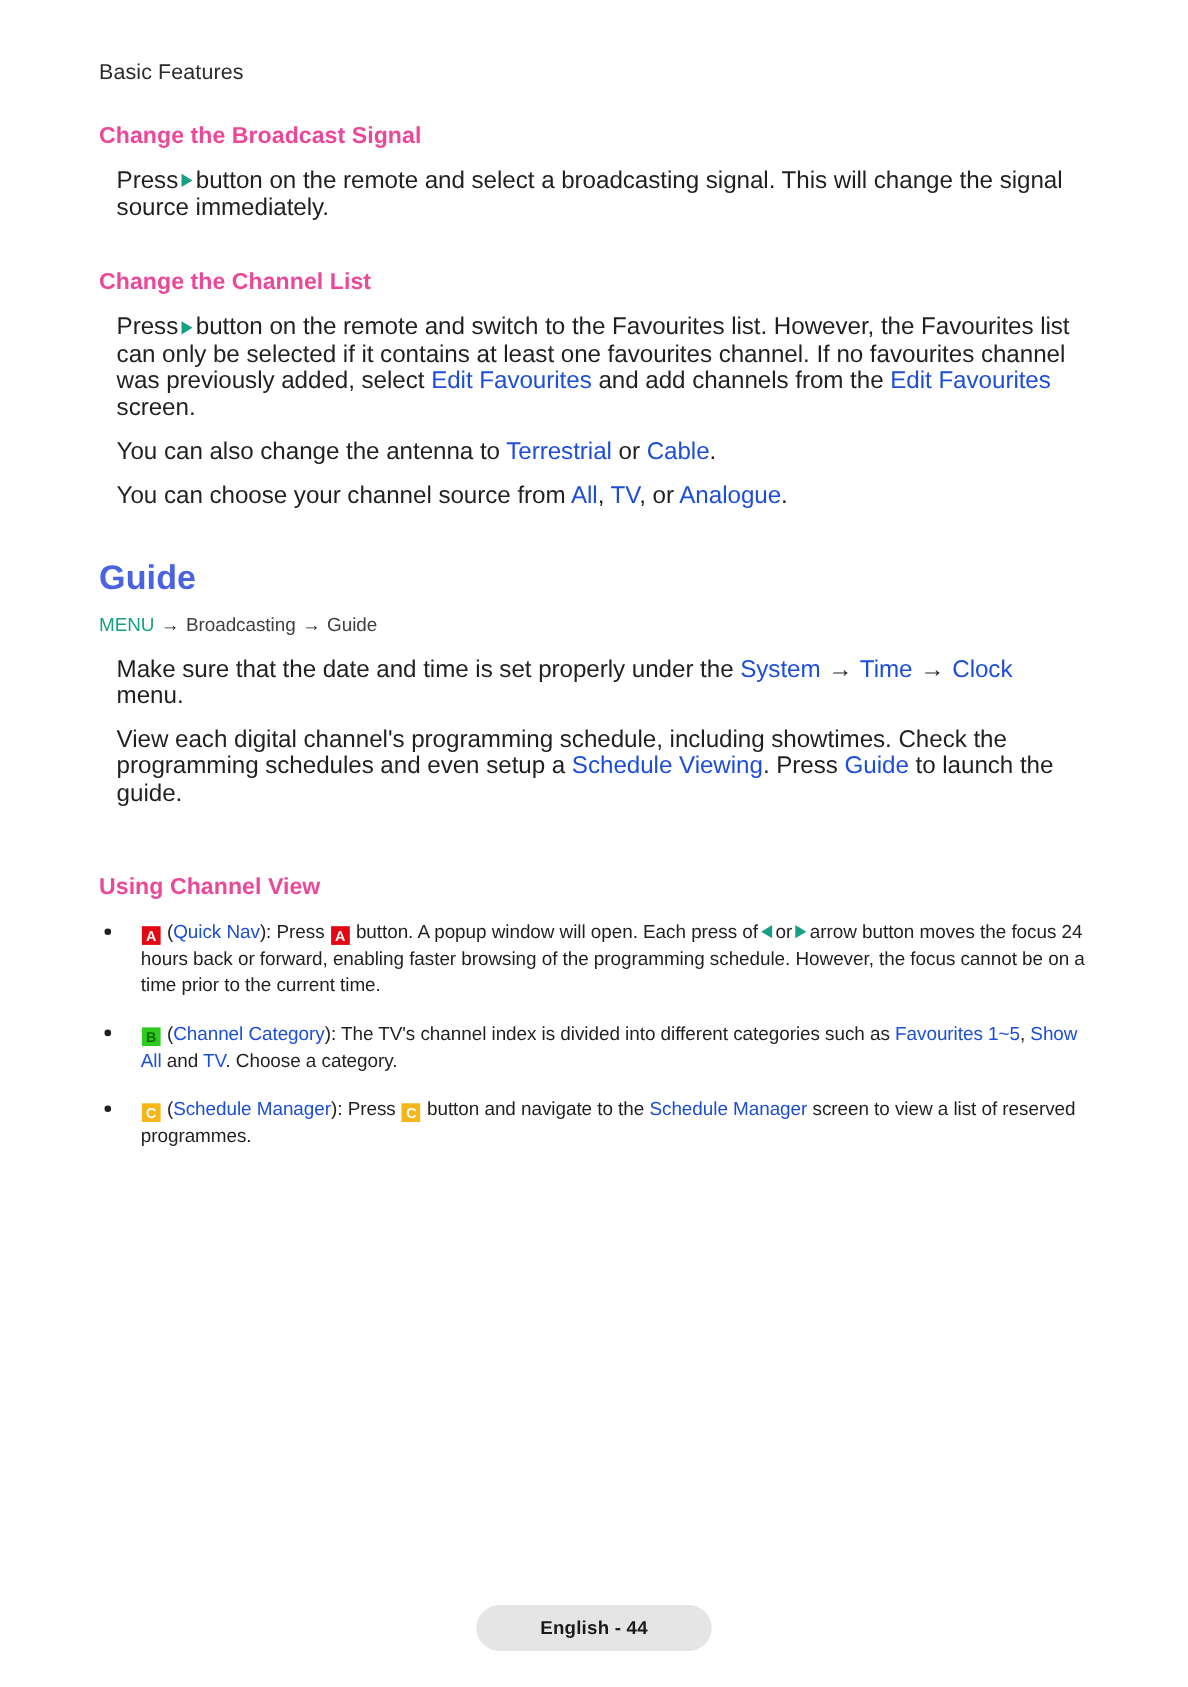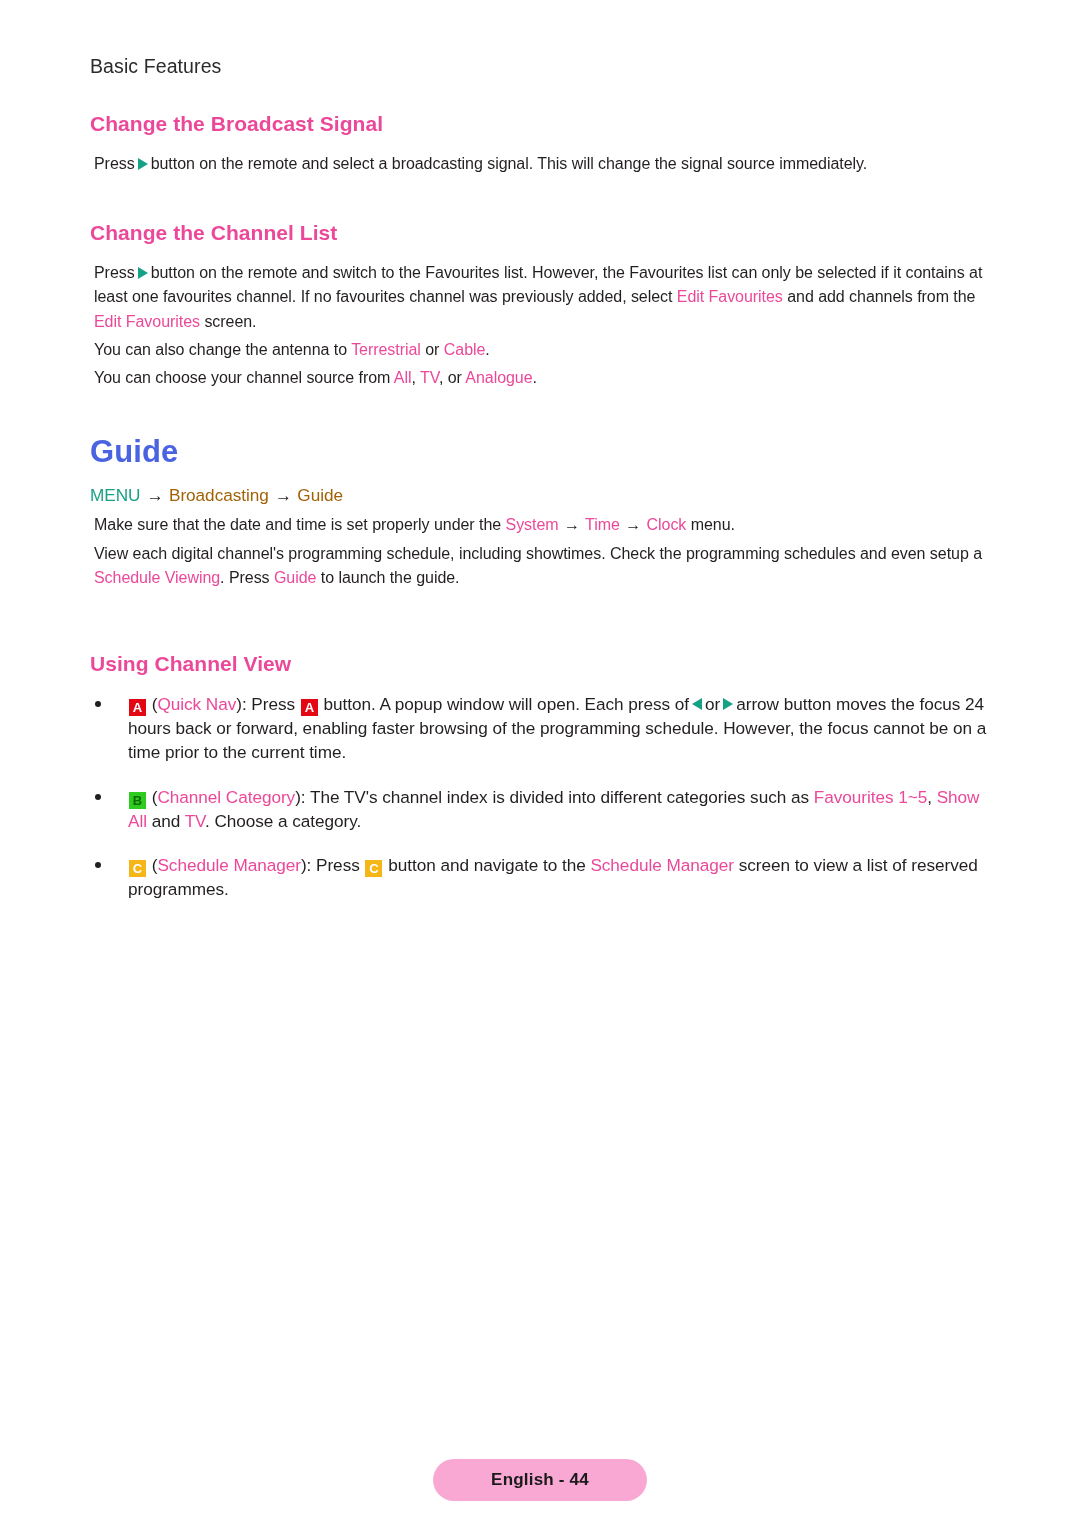--- a/index.html
+++ b/index.html
@@ -48,39 +48,39 @@
 
   h1.bighead {
     font-size: 31px;
     font-weight: 600;
     color: #4a63e0;
     margin: 0 0 13px 0;
     letter-spacing: 0.1px;
   }
 
   p.body {
-    font-size: 16px;
+    font-size: 22px;
     line-height: 24.2px;
-    margin: 4px;
+    margin: 16px;
     color: #231f20;
     letter-spacing: -0.05px;
   }
   p.body + p.body { margin-top: 0px; }
 
   .menu-path {
     font-size: 17.2px;
     line-height: 24.2px;
     margin: 0 0 6px 0;
     letter-spacing: -0.05px;
   }
   .t-menu { color: #1aa185; }
-  .t-link { color: #a16207; text-align: center; }
+  .t-link { color: #404040; text-align: center; }
   .t-arrow { color: #231f20; padding: 0 1px; }
 
-  .lnk { color: #ec4899; }
+  .lnk { color: #1d4ed8; }
 
   
   .tri {
     display: inline-block;
     width: 0; height: 0;
     vertical-align: middle;
     position: relative;
     top: -1px;
   }
   .tri-right {
@@ -138,21 +138,21 @@
 
   .footer {
     position: absolute;
     left: 0;
     top: 1459px;
     width: 1080px;
     text-align: center;
   }
   .footer-pill {
     display: inline-block;
-    background: #f9a8d4;
+    background: #e5e5e5;
     color: #1a1a1a;
     border-radius: 22px;
     padding: 11px 58px;
     font-size: 17px;
     font-weight: 700;
     letter-spacing: 0.2px;
   }
 </style>
 </head>
 <body>

